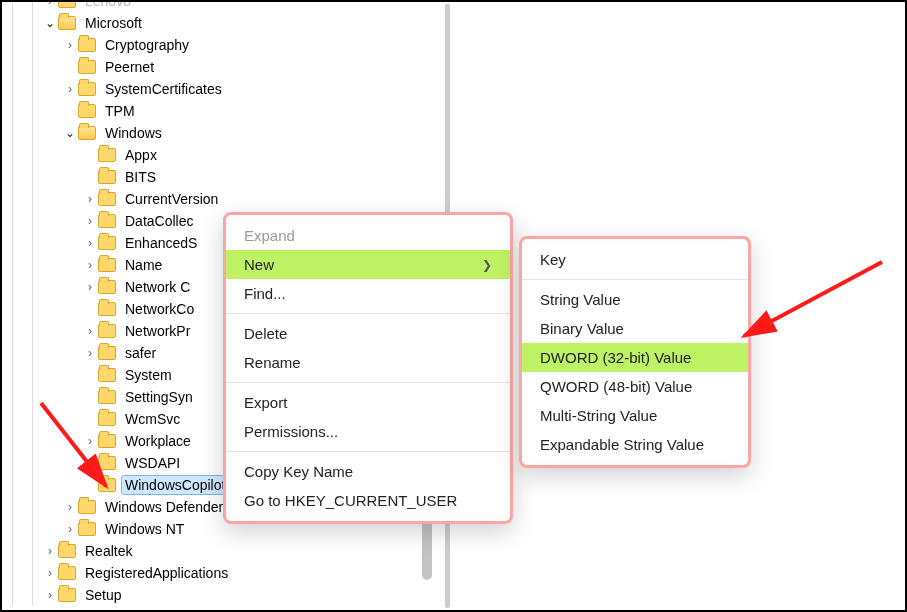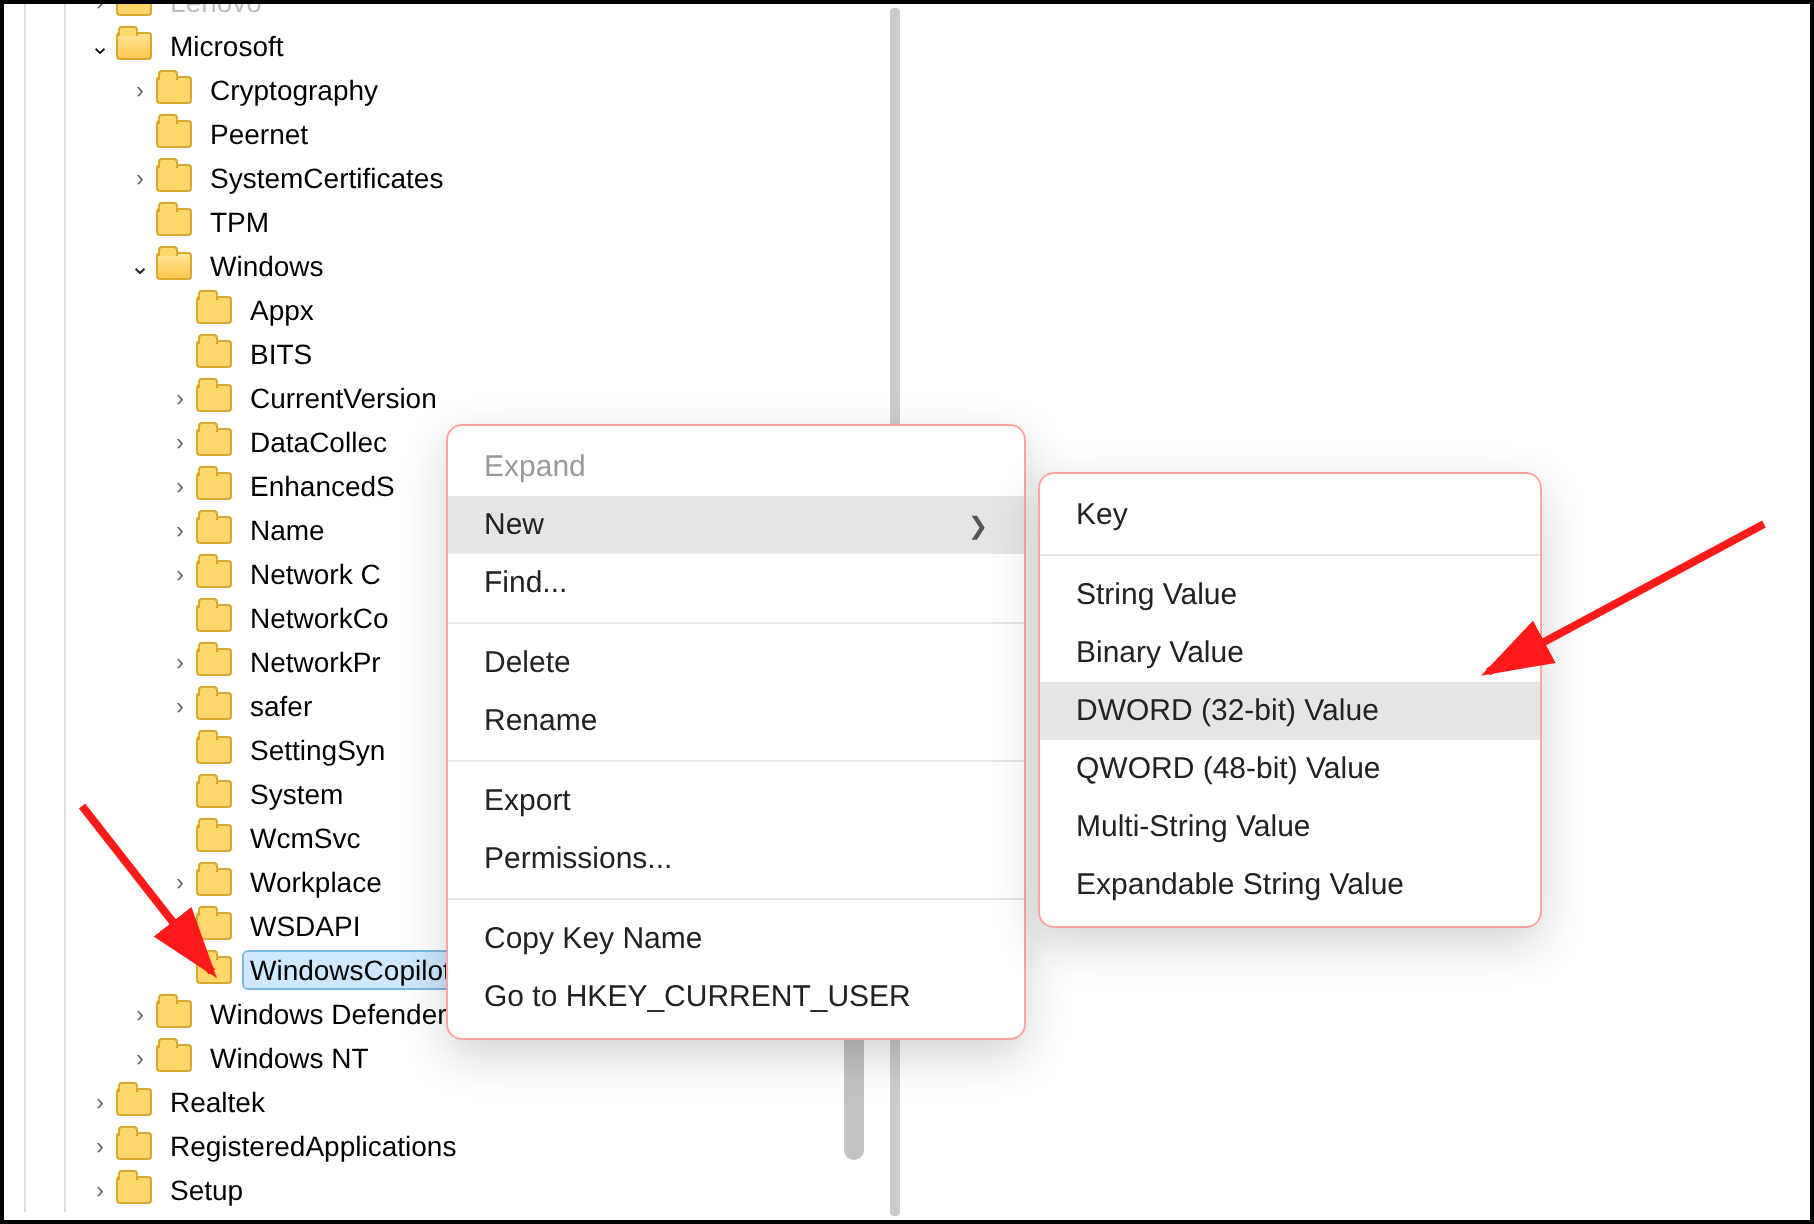--- a/index.html
+++ b/index.html
@@ -99,55 +99,55 @@
   }
   .label.sel {
     background: #cde8ff;
     outline: 1px solid #7ab8e6;
     border-radius: 2px;
   }
   
   .menu {
     position: absolute;
     background: #fff;
-    border: 1px solid #fca5a5;
+    border: 3px solid #fca5a5;
     border-radius: 8px;
     box-shadow: 0 8px 24px rgba(0,0,0,0.18);
     padding: 6px 0;
     font-size: 15px;
     color: #222;
   }
   .menu .item {
     padding: 6px 18px;
     display:flex;
     align-items:center;
     justify-content: space-between;
     gap: 24px;
     cursor: default;
   }
   .menu .item.disabled { color:#9a9a9a; }
-  .menu .item.hl { background:#e5e5e5; }
+  .menu .item.hl { background:#bef264; }
   .menu .sep {
     height:1px;
     background:#e4e4e4;
     margin: 5px 0;
   }
   .menu .arrow {
     font-size: 12px;
     color:#555;
   }
   .menu.main {
     left: 221px;
     top: 210px;
     width: 290px;
   }
   .menu.sub {
     left: 517px;
     top: 234px;
-    width: 252px;
+    width: 232px;
   }
   
   .arrow-svg {
     position:absolute;
     pointer-events:none;
   }
   
   .scroll-hint {
     position:absolute;
     left: 420px;
@@ -313,30 +313,30 @@
         <span class="folder"></span>
         <span class="label">safer</span>
       </div>
       <div class="row">
         <span class="vline"></span>
         <span class="vline"></span>
         <span class="sp"></span>
         <span class="sp"></span>
         <span class="twisty"></span>
         <span class="folder"></span>
+        <span class="label">System</span>
+      </div>
+      <div class="row">
+        <span class="vline"></span>
+        <span class="vline"></span>
+        <span class="sp"></span>
+        <span class="sp"></span>
+        <span class="twisty"></span>
+        <span class="folder"></span>
         <span class="label">SettingSyn</span>
-      </div>
-      <div class="row">
-        <span class="vline"></span>
-        <span class="vline"></span>
-        <span class="sp"></span>
-        <span class="sp"></span>
-        <span class="twisty"></span>
-        <span class="folder"></span>
-        <span class="label">System</span>
       </div>
       <div class="row">
         <span class="vline"></span>
         <span class="vline"></span>
         <span class="sp"></span>
         <span class="sp"></span>
         <span class="twisty"></span>
         <span class="folder"></span>
         <span class="label">WcmSvc</span>
       </div>

